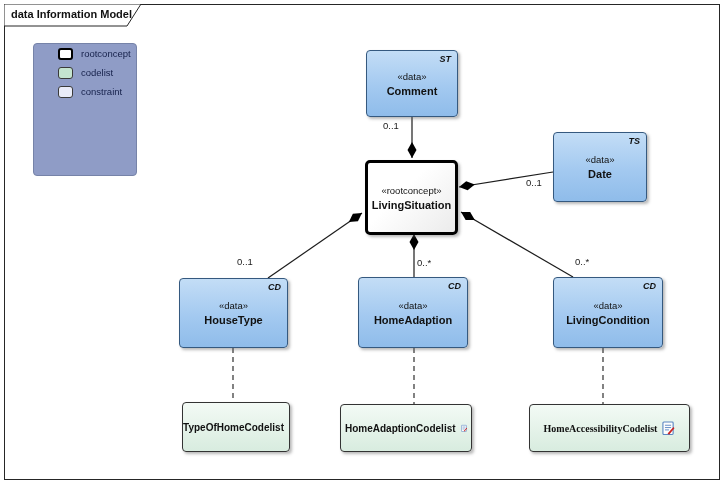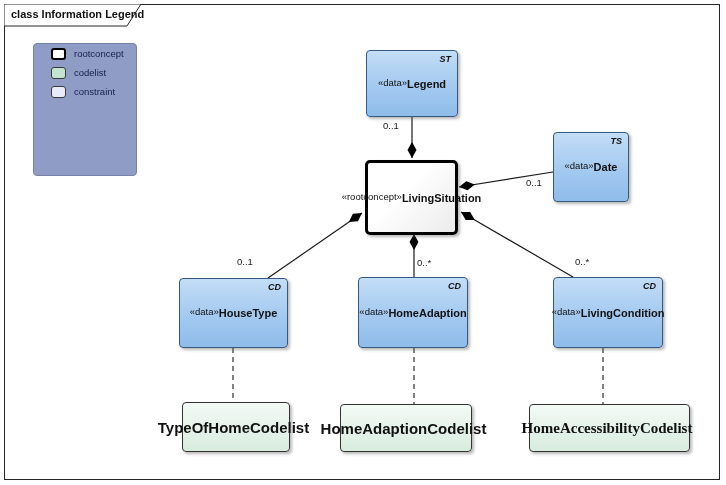--- a/index.html
+++ b/index.html
@@ -8,49 +8,49 @@
     font-family:"Liberation Sans", sans-serif;overflow:hidden;color:#111;
   }
   .frame{position:absolute;left:4px;top:4px;width:716px;height:476px;border:1px solid #262626;box-sizing:border-box;}
   .frame-tab{position:absolute;left:4px;top:4px;width:140px;height:23px;}
   .frame-tab svg{position:absolute;left:0;top:0;}
   .frame-title{position:absolute;left:7px;top:4px;font-size:11px;font-weight:bold;color:#111;white-space:nowrap;}
 
   .legend{position:absolute;left:33px;top:43px;width:104px;height:133px;background:#8f9cc6;
     border:1px solid #7683a8;border-radius:4px;box-sizing:border-box;}
   .legend-title{text-align:center;font-weight:bold;font-size:12px;color:#1c2a56;margin:8px 0 7px 0;}
-  .legend-row{display:flex;align-items:center;gap:8px;padding-left:17px;height:19px;}
+  .legend-row{display:flex;align-items:center;gap:8px;padding-left:24px;height:19px;}
   .swatch{width:15px;height:12px;border:1px solid #3a3a3a;border-radius:3px;background:#fff;flex:none;box-sizing:border-box;}
   .swatch.thick{border:2px solid #000;}
   .legend-label{font-size:9.5px;color:#15204a;}
 
   .connections{position:absolute;left:0;top:0;width:726px;height:485px;}
 
   .uml-box{position:absolute;border:1px solid #35597f;border-radius:4px;box-sizing:border-box;
     box-shadow:2px 2px 3px rgba(100,100,100,0.45);
-    display:flex;flex-direction:row;align-items:center;justify-content:center;}
+    display:flex;flex-direction:column;align-items:center;justify-content:center;}
   .blue{background:linear-gradient(180deg,#c3ddf6 0%,#a3c9f0 55%,#8fbcea 100%);}
   .root{background:linear-gradient(135deg,#ffffff 40%,#ebebeb 100%);border:3px solid #000;border-radius:5px;}
   .green{background:linear-gradient(180deg,#f3faf5 0%,#d8ecdf 100%);border-color:#333;
     flex-direction:row;gap:5px;padding:0 4px;}
   .tag{position:absolute;top:3px;right:6px;font-style:italic;font-weight:bold;font-size:9px;color:#111;}
   .stereo{font-size:9.5px;color:#111;margin-bottom:3px;}
   .cname{font-size:11px;font-weight:bold;color:#111;}
-  .clname{font-size:15px;font-weight:bold;color:#111;}
+  .clname{font-size:10px;font-weight:bold;color:#111;}
   .mult{position:absolute;font-size:9.5px;color:#1a1a1a;white-space:nowrap;}
 </style>
 </head>
 <body>
 
 <div class="frame"></div>
 <div class="frame-tab">
   <svg width="140" height="23">
     <polygon points="0,0 137,0 123,22 0,22" fill="#ffffff" stroke="#262626" stroke-width="1"></polygon>
   </svg>
-  <span class="frame-title">class Information Legend</span>
+  <span class="frame-title">data Information Model</span>
 </div>
 
 <div class="legend">
   <div class="legend-row">
     <span class="swatch thick" style="background-color: rgb(255, 255, 255);"></span>
     <span class="legend-label">rootconcept</span>
   </div>
   <div class="legend-row">
     <span class="swatch" style="background-color: rgb(196, 228, 207);"></span>
     <span class="legend-label">codelist</span>
@@ -73,24 +73,24 @@
   <line x1="414" y1="234" x2="414" y2="277" stroke="#1c1c1c" stroke-width="1.2" marker-start="url(#diamond)"></line>
   <line x1="461" y1="212" x2="573" y2="277" stroke="#1c1c1c" stroke-width="1.2" marker-start="url(#diamond)"></line>
   <line x1="233" y1="348" x2="233" y2="402" stroke="#1c1c1c" stroke-width="1.1" stroke-dasharray="5 4"></line>
   <line x1="414" y1="348" x2="414" y2="404" stroke="#1c1c1c" stroke-width="1.1" stroke-dasharray="5 4"></line>
   <line x1="603" y1="348" x2="603" y2="404" stroke="#1c1c1c" stroke-width="1.1" stroke-dasharray="5 4"></line>
 </svg>
 
 <div class="uml-box blue" style="left:366px;top:50px;width:92px;height:67px;">
   <span class="tag">ST</span>
   <div class="stereo">«data»</div>
-  <div class="cname">Legend</div>
+  <div class="cname">Comment</div>
 </div>
 
-<div class="uml-box blue" style="left:553px;top:132px;width:76px;height:70px;">
+<div class="uml-box blue" style="left:553px;top:132px;width:94px;height:70px;">
   <span class="tag">TS</span>
   <div class="stereo">«data»</div>
   <div class="cname">Date</div>
 </div>
 
 <div class="uml-box root" style="left:365px;top:160px;width:93px;height:75px;">
   <div class="stereo">«rootconcept»</div>
   <div class="cname">LivingSituation</div>
 </div>
 

